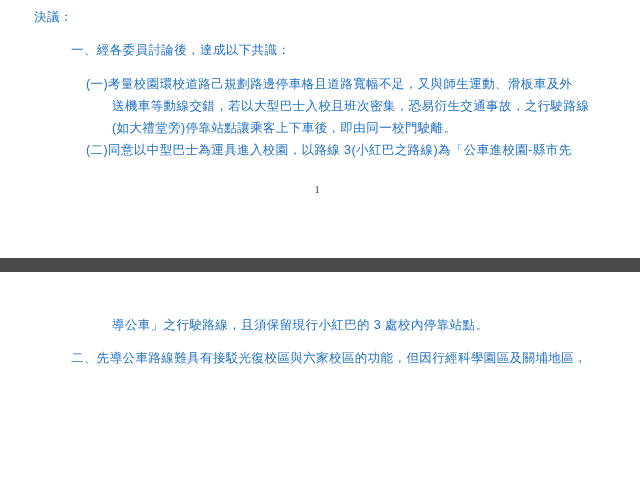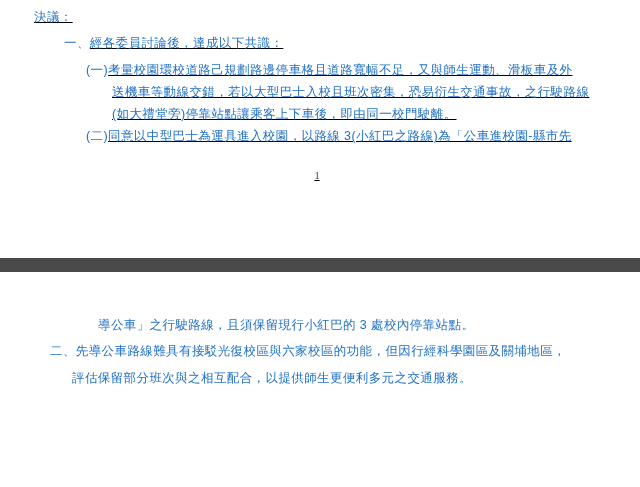--- a/index.html
+++ b/index.html
@@ -24,45 +24,44 @@
     position: absolute;
     left: 0;
     width: 640px;
     background: #ffffff;
     box-sizing: border-box;
   }
   .doc-page.page-one {
     top: 0;
     height: 324px;
     padding: 6px 40px 11px 34px;
-    text-decoration: underline;
   }
   .doc-page.page-two {
     top: 272px;
     height: 215px;
-    padding: 42px 40px 0 20px;
+    padding: 42px 40px 0 34px;
   }
   .gap {
     position: absolute;
     left: 0;
     top: 258px;
     width: 640px;
     height: 14px;
     background: #4a4a4a;
   }
   .txt {
     color: #1f6fc4;
     font-size: 12.5px;
     line-height: 1.78;
     letter-spacing: 0.4px;
     white-space: pre-wrap;
   }
   .lvl0 { margin: 0 0 1px 0; }
   .lvl1 {
-    margin: 4px;
+    margin: 11px;
     padding-left: 26px;
     text-indent: 0;
   }
   .lvl2 {
     margin: 0;
     padding-left: 52px;
   }
   .cont {
     margin: 0;
     padding-left: 78px;
@@ -107,18 +106,17 @@
 
   <div class="gap"></div>
 
   <div class="doc-page page-two">
 
     <p class="txt cont">導公車」之行駛路線，且須保留現行小紅巴的 3 處校內停靠站點。</p>
 
     <p class="txt lvl1"><span class="marker">二、</span><span>先導公車路線難具有接駁光復校區與六家校區的功能，但因行經科學園區及關埔地區，</span></p>
 
 
-    <p class="txt cont-2">評估保留部分班次與之相互配合，以提供師生更便利多元之交通服務。</p>
 
 
   </div>
 
 </div>
 
 </body></html>

